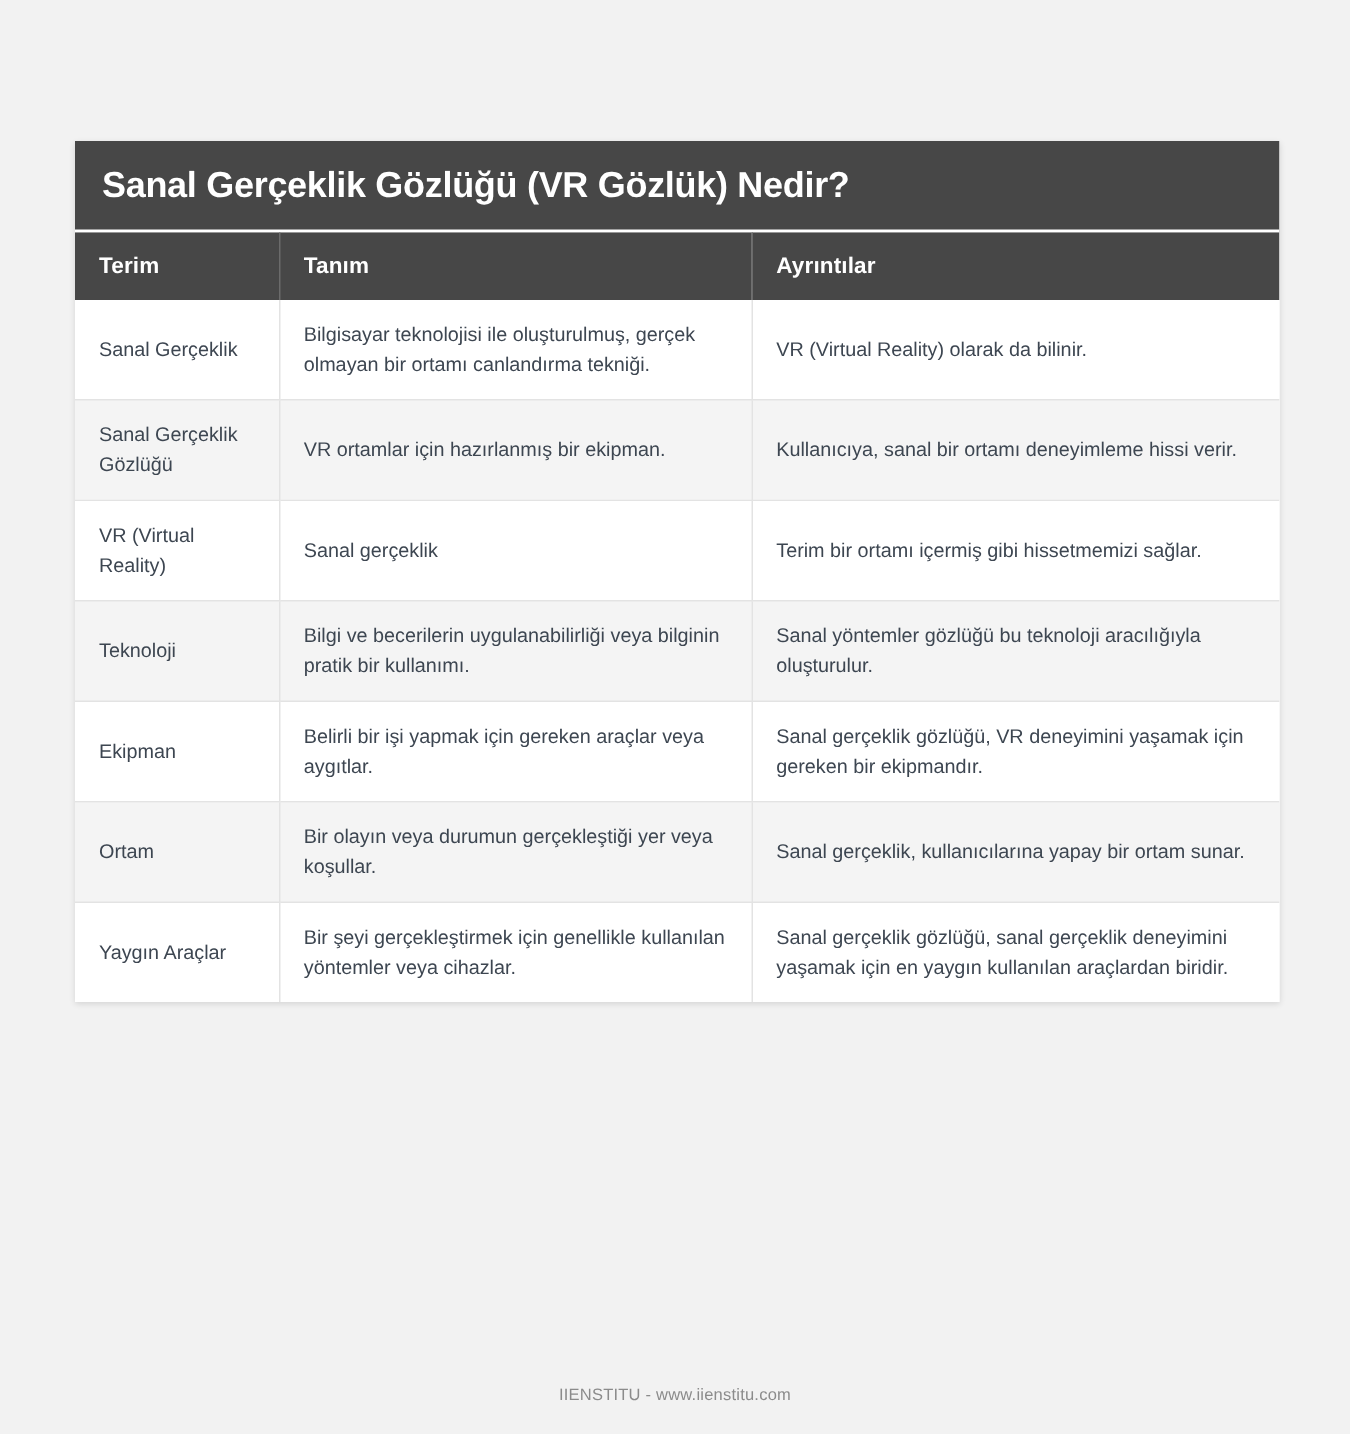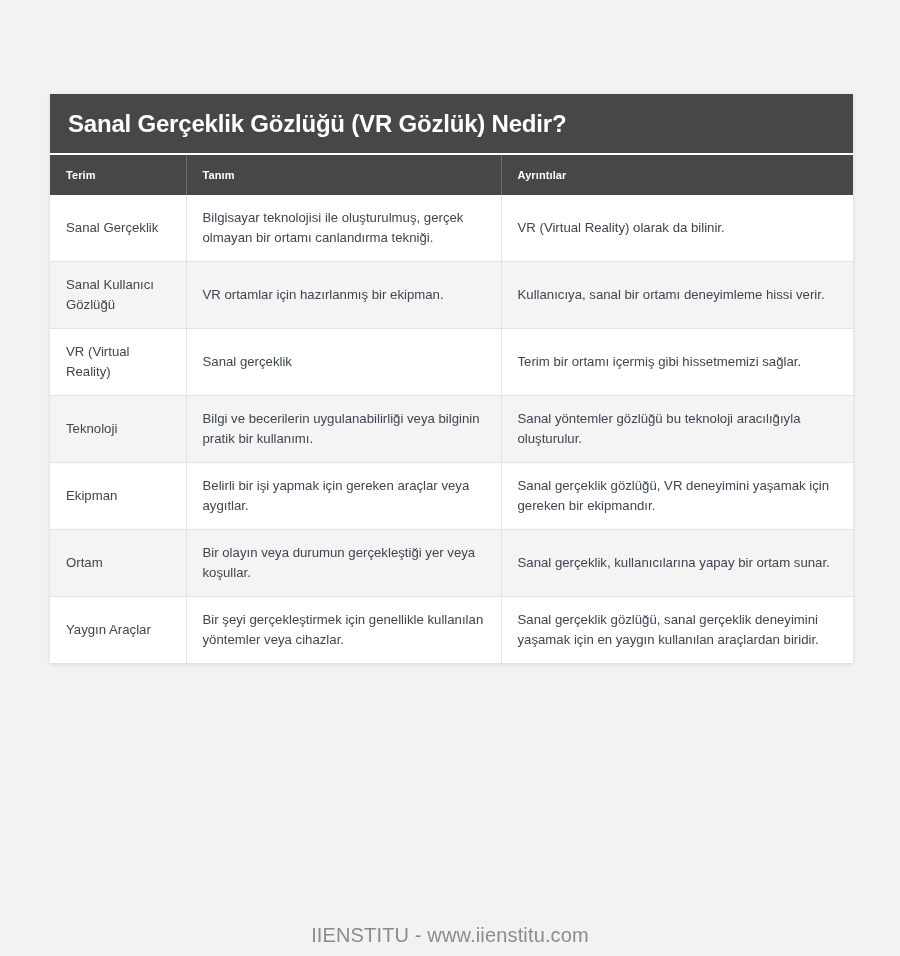--- a/index.html
+++ b/index.html
@@ -59,21 +59,21 @@
     background: #ffffff;
   }
 
   table.vr-table col.c1 { width: 136px; }
   table.vr-table col.c2 { width: 315px; }
   table.vr-table col.c3 { width: 352px; }
 
   thead th {
     background: #474747;
     color: #ffffff;
-    font-size: 11px;
+    font-size: 15px;
     font-weight: bold;
     text-align: left;
     padding: 14px 16px 14px 16px;
     border-right: 1px solid #6b6b6b;
     box-sizing: border-box;
     vertical-align: middle;
     letter-spacing: 0.1px;
   }
   thead th:last-child { border-right: none; }
 
@@ -99,21 +99,21 @@
   }
 
   
   .footer {
     position: absolute;
     left: 0;
     top: 880px;
     width: 900px;
     text-align: center;
     color: #8b8b8b;
-    font-size: 20px;
+    font-size: 11px;
     letter-spacing: 0.15px;
   }
 </style>
 </head>
 <body>
 
 <div class="page">
 
   <div class="card">
 
@@ -134,21 +134,21 @@
           <th>Ayrıntılar</th>
         </tr>
       </thead>
       <tbody id="table-body">
           <tr>
             <td class="term-cell">Sanal Gerçeklik</td>
             <td>Bilgisayar teknolojisi ile oluşturulmuş, gerçek olmayan bir ortamı canlandırma tekniği.</td>
             <td>VR (Virtual Reality) olarak da bilinir.</td>
           </tr>
           <tr>
-            <td class="term-cell">Sanal Kullanıcı Gözlüğü</td>
+            <td class="term-cell">Sanal Gerçeklik Gözlüğü</td>
             <td>VR ortamlar için hazırlanmış bir ekipman.</td>
             <td>Kullanıcıya, sanal bir ortamı deneyimleme hissi verir.</td>
           </tr>
           <tr>
             <td class="term-cell">VR (Virtual Reality)</td>
             <td>Sanal gerçeklik</td>
             <td>Terim bir ortamı içermiş gibi hissetmemizi sağlar.</td>
           </tr>
           <tr>
             <td class="term-cell">Teknoloji</td>

